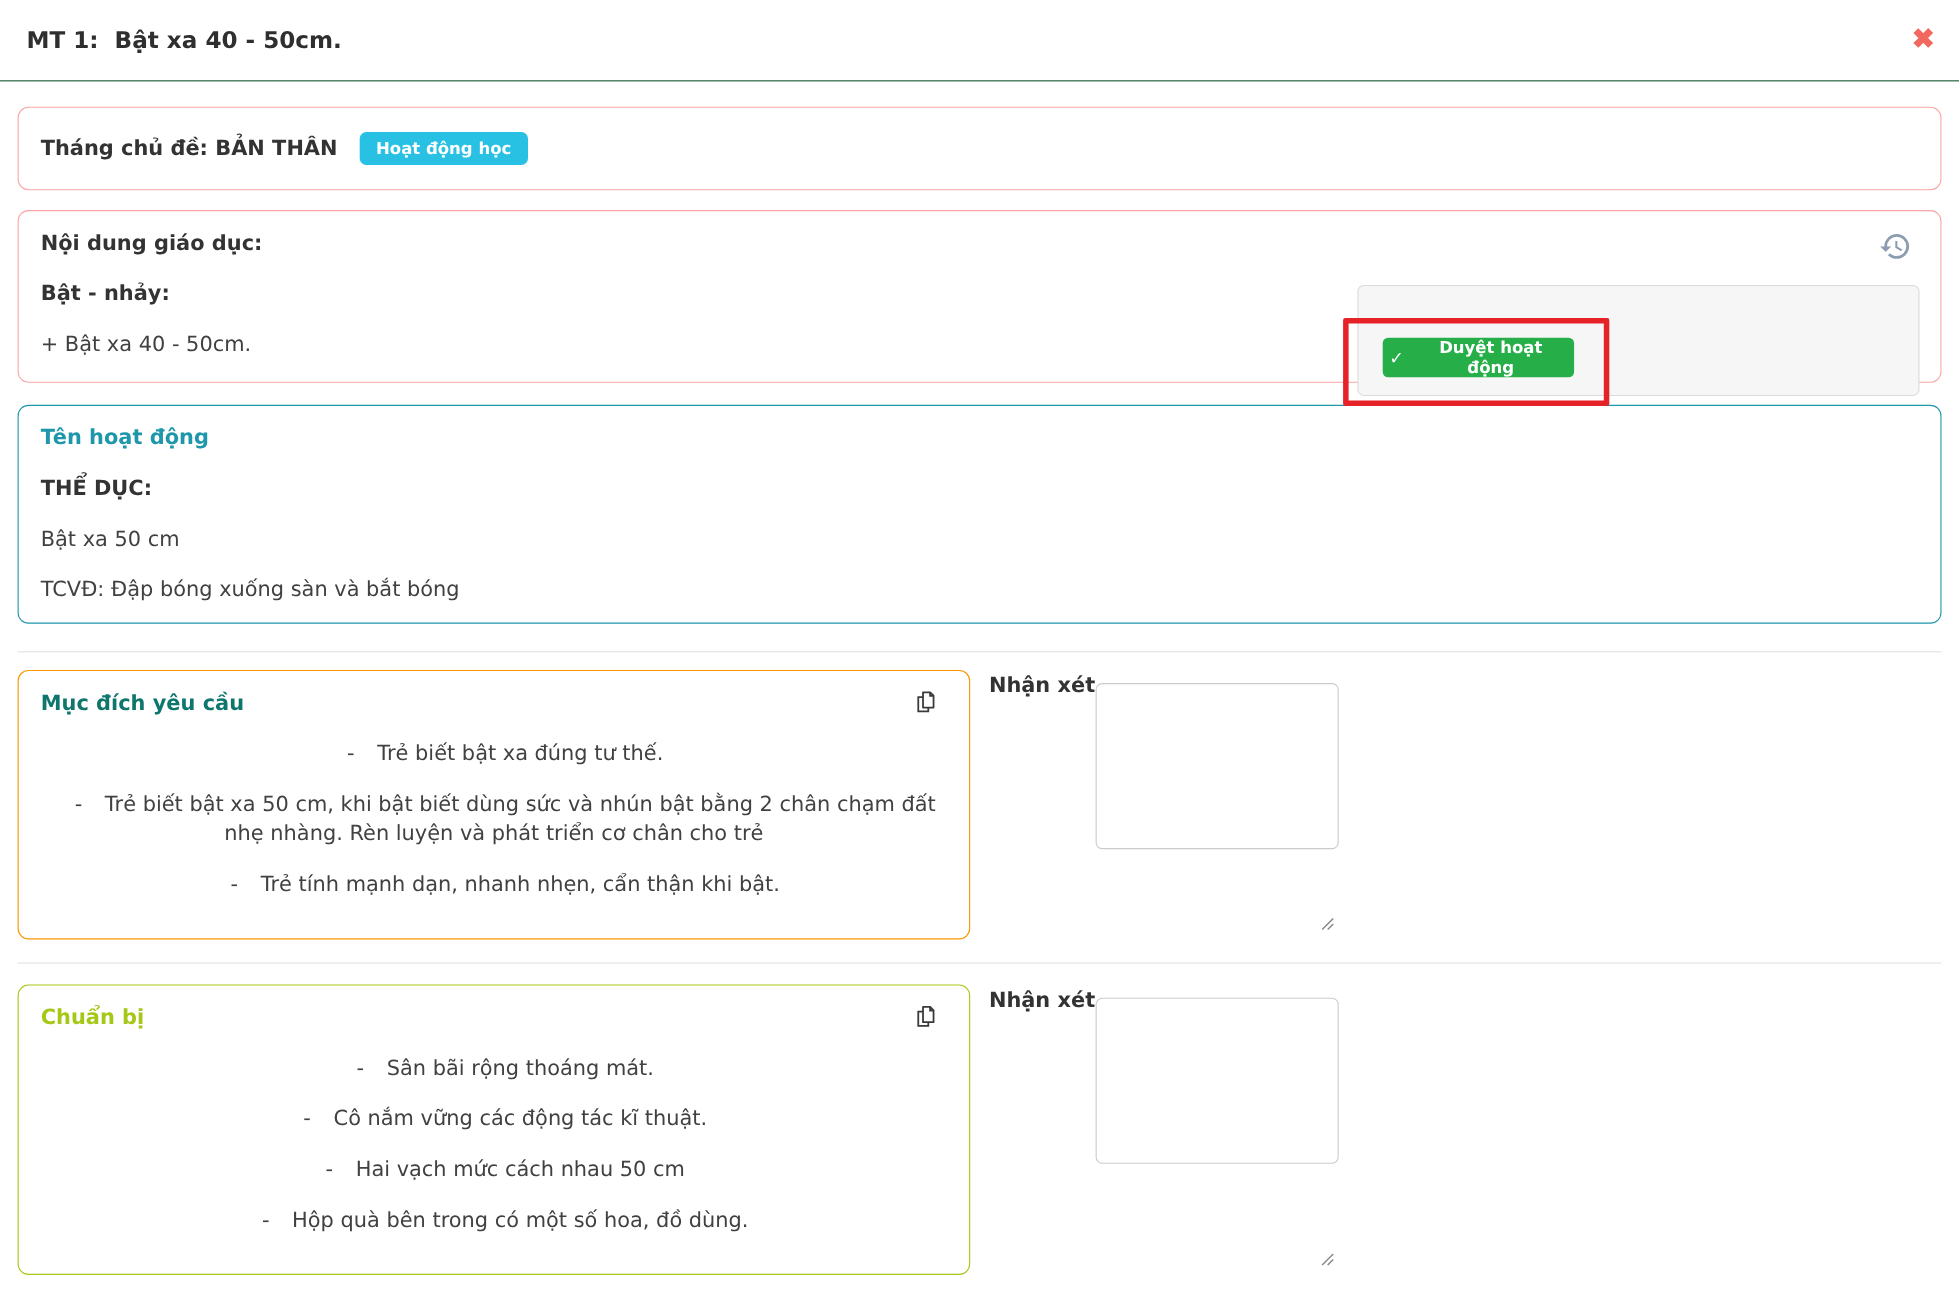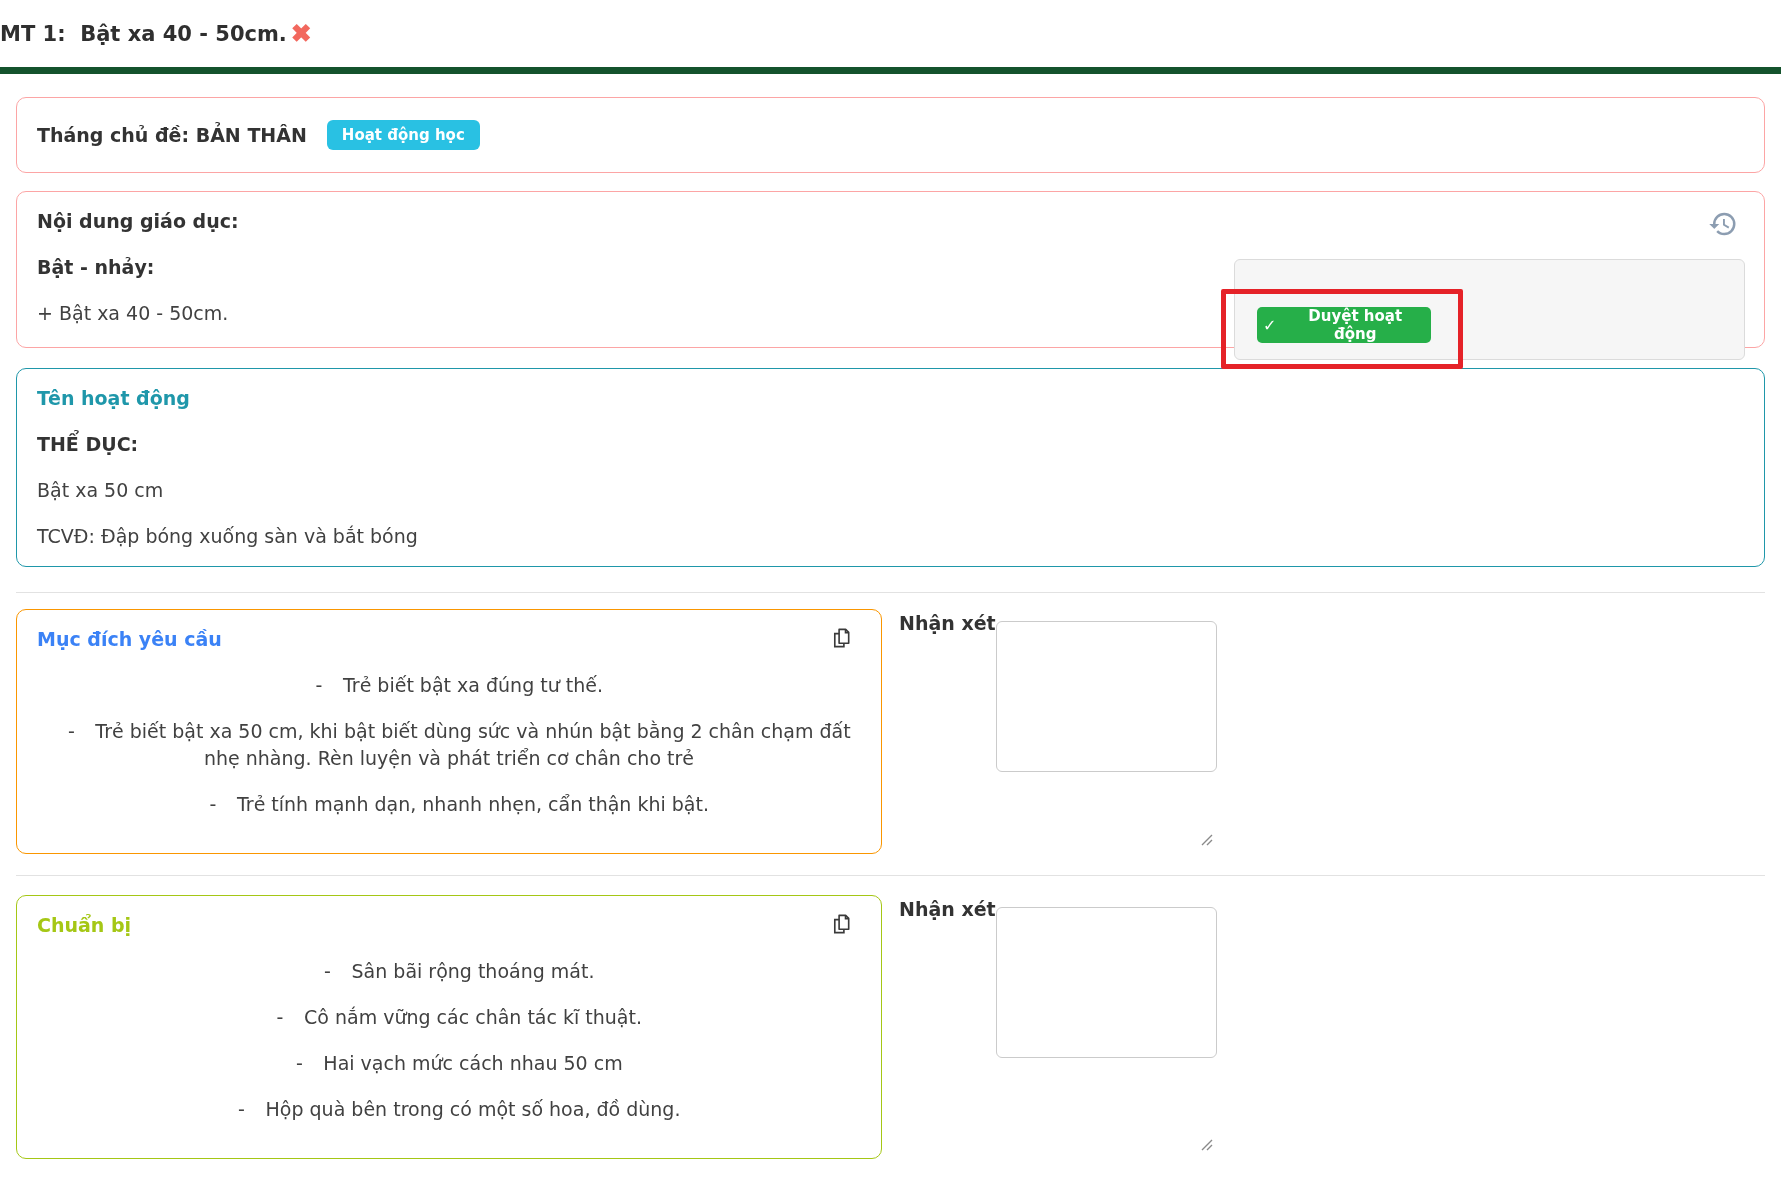--- a/index.html
+++ b/index.html
@@ -1,22 +1,22 @@
 <!DOCTYPE html>
 <html><head>
 <meta charset="utf-8">
 <style>
   * { box-sizing: border-box; }
   html,body { margin:0; padding:0; background:#fff; }
   body { font-family:"DejaVu Sans","Liberation Sans",sans-serif; color:#414141; }
   .page { width:1781px; height:1187px; background:#fff; overflow:hidden; }
 
   
-  .modal-header { height:74px; display:flex; align-items:center; justify-content:flex-start;
-                  padding:0 18px 0 0; border-bottom:7px solid #14532d; }
+  .modal-header { height:74px; display:flex; align-items:center; justify-content:space-between;
+                  padding:0 18px 0 24px; border-bottom:1px solid #14532d; }
   .modal-title { font-size:21px; font-weight:bold; color:#2f2f2f; white-space:pre-wrap; }
   .close-btn { border:none; background:none; color:#f2685e; font-size:25px; font-weight:bold;
                cursor:pointer; line-height:1; padding:4px; }
 
   .main { padding:0 16px; }
 
   .card { border:1px solid #fca5a5; border-radius:10px; background:#fff; }
 
   
   .month-card { margin-top:23px; height:76px; display:flex; align-items:center; padding:0 20px; }
@@ -46,21 +46,21 @@
   .divider { border:none; border-top:1px solid #e2e2e2; margin:0; }
   .divider-1 { margin-top:25px; }
   .divider-2 { margin-top:21px; }
 
   
   .split { display:flex; gap:17px; }
   .split-4 { margin-top:16px; }
   .split-5 { margin-top:19px; }
   .left-card { width:866px; padding:16px 20px; position:relative; flex:none; }
   .purpose-card { min-height:227px; border-color:#fa9600; }
-  .purpose-title { color:#3b82f6; font-weight:bold; font-size:19px; margin:0 0 19px; line-height:27px; }
+  .purpose-title { color:#0f766e; font-weight:bold; font-size:19px; margin:0 0 19px; line-height:27px; }
   .prepare-card { min-height:250px; border-color:#a5c715; }
   .prepare-title { color:#a5c715; font-weight:bold; font-size:19px; margin:0 0 19px; line-height:27px; }
   .copy-btn { position:absolute; top:16px; right:28px; background:none; border:none; padding:0; cursor:pointer; }
   .dash-item { margin:0 0 19px; line-height:27px; font-size:19px;text-align:center; }
   .dash { display:inline-block; width:48px; }
 
   .comment-col { flex:1; display:flex; flex-direction:row; }
   .comment-label { font-size:19px; font-weight:bold; color:#333; line-height:27px; margin-top:1px; }
   .ta-wrap { position:relative; margin-top:12px; }
   .comment-ta { width:100%; height:151px; border:1px solid #cbcbcb; border-radius:6px; resize:none;
@@ -154,21 +154,21 @@
         <button class="copy-btn">
           <span>
             <svg width="23" height="24" viewBox="0 0 24 24">
               <path d="M5 7.5h9.5V21H5z" fill="#fff" stroke="#3a3a3a" stroke-width="1.7"></path>
               <path d="M9.5 3h6.8l3.2 3.2V17.5H9.5z" fill="#fff" stroke="#3a3a3a" stroke-width="1.7" stroke-linejoin="round"></path>
               <path d="M16.2 3v3.4h3.3" fill="none" stroke="#3a3a3a" stroke-width="1.7"></path>
             </svg>
           </span>
         </button>
         <p class="dash-item"><span class="dash">-</span><span>Sân bãi rộng thoáng mát.</span></p>
-        <p class="dash-item"><span class="dash">-</span><span>Cô nắm vững các chân tác kĩ thuật.</span></p>
+        <p class="dash-item"><span class="dash">-</span><span>Cô nắm vững các động tác kĩ thuật.</span></p>
         <p class="dash-item"><span class="dash">-</span><span>Hai vạch mức cách nhau 50 cm</span></p>
         <p class="dash-item"><span class="dash">-</span><span>Hộp quà bên trong có một số hoa, đồ dùng.</span></p>
       </div>
       <div class="comment-col">
         <div class="comment-label">Nhận xét</div>
         <div class="ta-wrap">
           <textarea class="comment-ta" style=""></textarea>
           <span class="resize-grip">
             <svg width="12" height="12" viewBox="0 0 12 12">
               <path d="M11 1 1 11M11 6 6 11" stroke="#8a8a8a" stroke-width="1.4" fill="none"></path>

